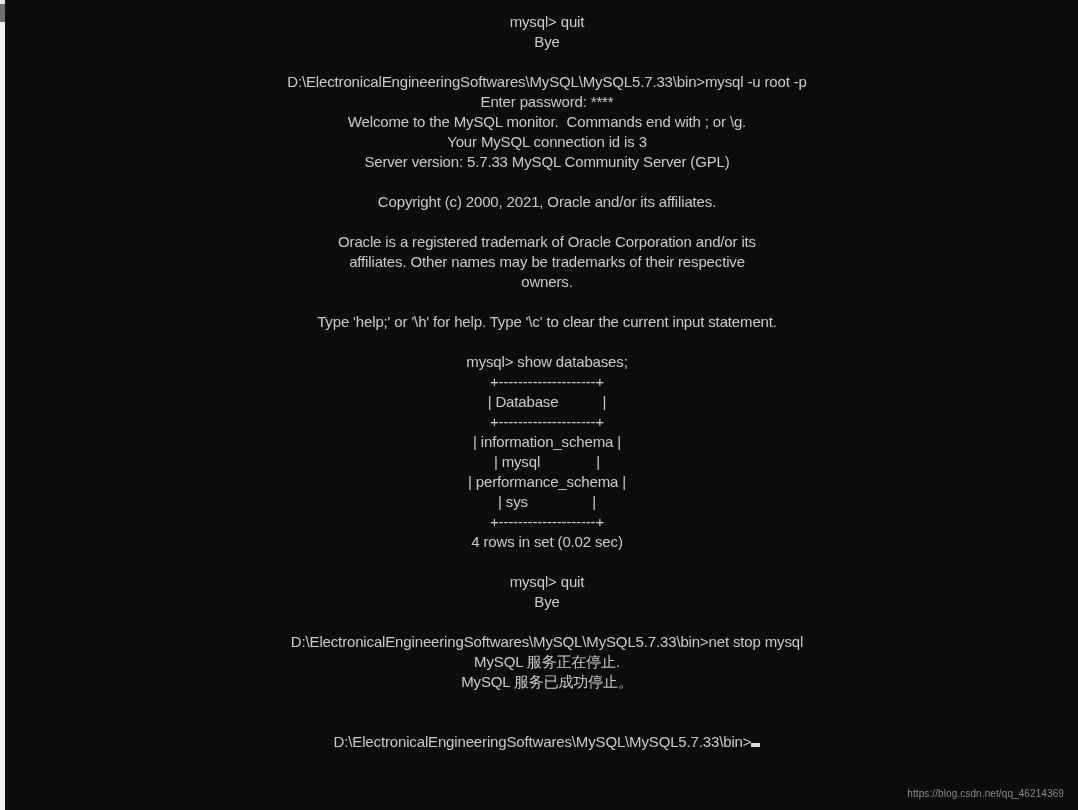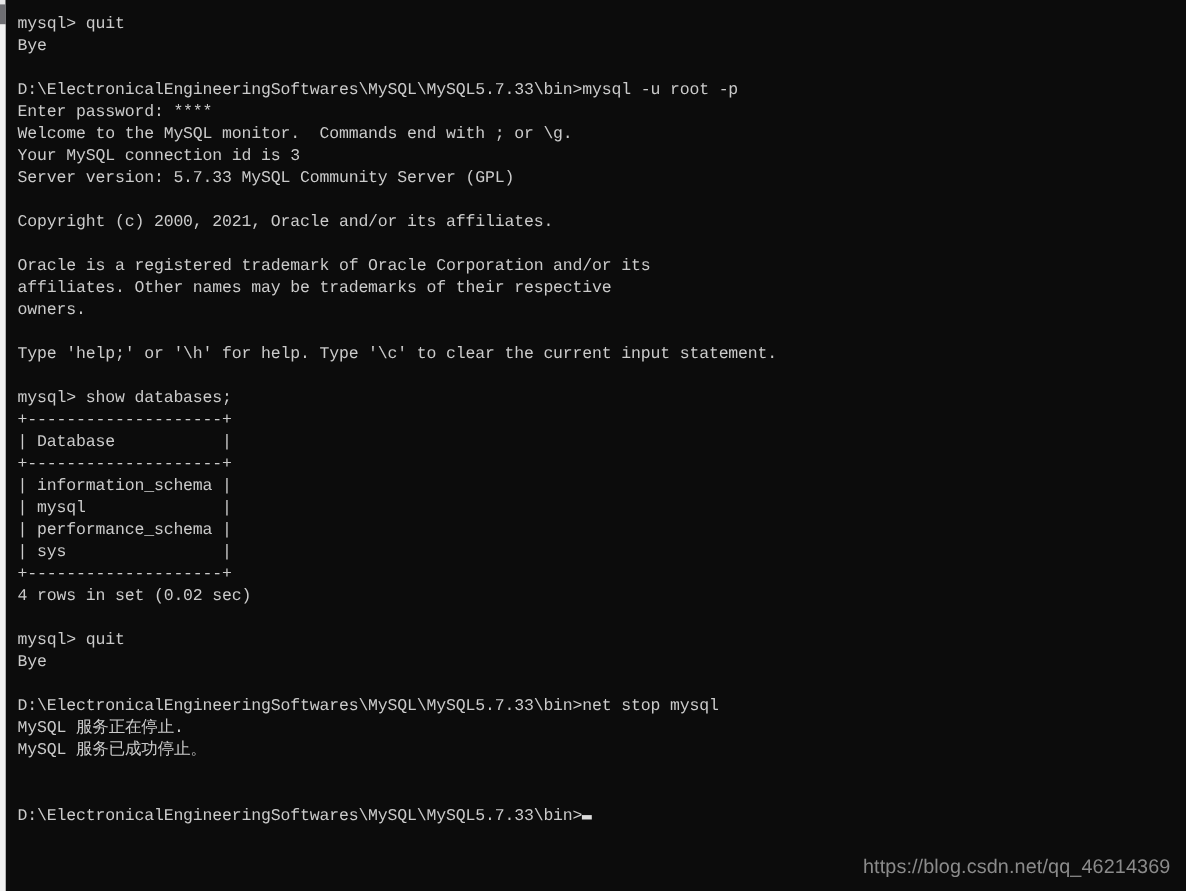--- a/index.html
+++ b/index.html
@@ -52,26 +52,27 @@
 
   
   #console-output {
     position: absolute;
     left: 0;
     top: 12px;
     width: 1078px;
     padding-left: 16px;
     box-sizing: border-box;
     color: #cccccc;
-    font-family: Liberation Mono, monospace;
+    font-family: Liberation Sans, sans-serif;
     font-size: 15px;
     line-height: 20px;
     white-space: pre;
     letter-spacing: -0.15px;
     z-index: 2;
+    text-align: center;
   }
   .console-line {
     height: 20px;
     white-space: pre;
     color: #cbcbcb;
   }
   .console-line.blank {
     color: transparent;
   }
 
@@ -85,21 +86,21 @@
     margin-bottom: 0px;
   }
 
   
   #watermark {
     position: absolute;
     right: 14px;
     bottom: 11px;
     color: #8b8b8b;
     font-family: "Liberation Sans", "DejaVu Sans", sans-serif;
-    font-size: 18px;
+    font-size: 10px;
     letter-spacing: 0.1px;
     z-index: 4;
     user-select: none;
   }
 </style>
 </head>
 <body>
 
 <div id="terminal-window">
 

